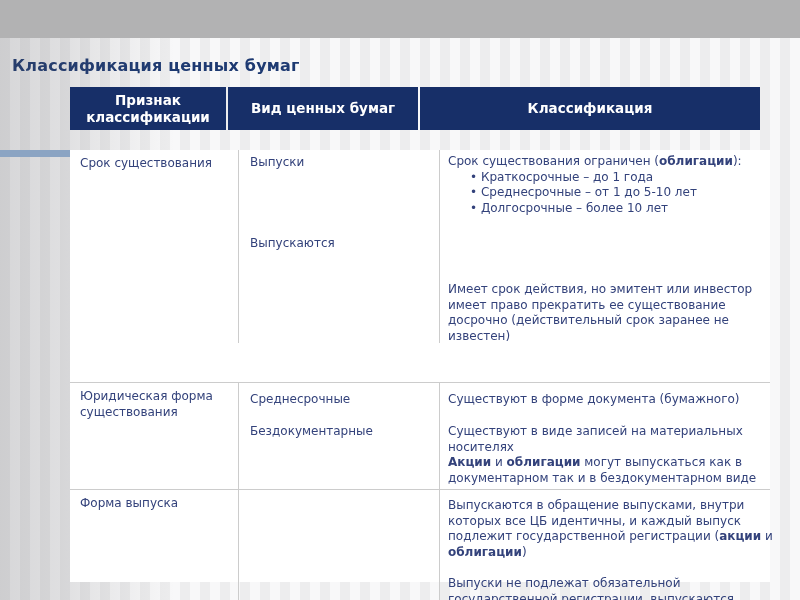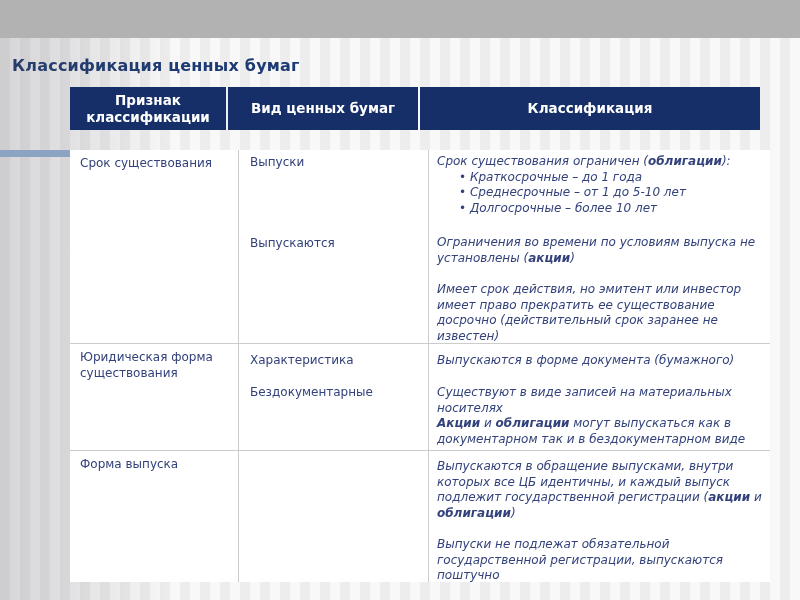--- a/index.html
+++ b/index.html
@@ -26,28 +26,28 @@
   }
   .th1 { width:156px; }
   .th2 { width:190px; margin-left:2px; }
   .th3 { width:340px; margin-left:2px; }
 
   .tbody {
     position:absolute; left:70px; top:150px; width:700px; height:432px; background:#ffffff;
     font-size:12px; line-height:15.5px; color:var(--body_text);
   }
   .trow { position:absolute; left:0; width:700px; box-sizing:border-box; }
-  .trow + .trow { border-top:1px solid #cccccc; }
+  .trow + .trow { border-top:1px solid #cccccc;margin-top:39px; }
   .row1 { top:0; height:193px; }
   .row2 { top:193px; height:107px; }
   .row3 { top:300px; height:132px; }
   .cell { position:absolute; top:0; height:100%; box-sizing:border-box; }
   .c1 { left:0; width:168px; padding:6px 8px 0 10px; }
   .c2 { left:168px; width:190px; border-left:1px solid #cccccc; }
-  .c3 { left:358px; width:342px; border-left:1px solid #cccccc;font-style:italic; }
+  .c3 { left:369px; width:342px; border-left:1px solid #cccccc; }
   .kind { position:absolute; left:11px; right:6px; }
   .para { position:absolute; left:8px; right:5px; }
   .bullet { padding-left:22px; }
   b, .b { font-weight:bold; }
 </style>
 </head>
 <body>
 
 <div class="slide">
   <div class="title-band"></div>
@@ -69,33 +69,32 @@
         <div class="kind" style="top:5px">Выпуски</div>
         <div class="kind" style="top:86px">Выпускаются</div>
       </div>
       <div class="cell c3">
         <div class="para" style="top:4px">
           <div><span>Срок существования ограничен (</span><span class="b">облигации</span><span>):</span></div>
           <div class="bullet">• Краткосрочные – до 1 года</div>
           <div class="bullet">• Среднесрочные – от 1 до 5-10 лет</div>
           <div class="bullet">• Долгосрочные – более 10 лет</div>
         </div>
-        <div class="para" style="top:85px"><span>Ограничения во времени по условиям выпуска не установлены (</span><span class="b">акции</span><span>)</span></div>
         <div class="para" style="top:132px"><span>Имеет срок действия, но эмитент или инвестор имеет право прекратить ее существование досрочно (действительный срок заранее не известен)</span></div>
       </div>
     </div>
 
     <div class="trow row2">
       <div class="cell c1">Юридическая форма существования</div>
       <div class="cell c2">
-        <div class="kind" style="top:9px">Характеристика</div>
+        <div class="kind" style="top:9px">Среднесрочные</div>
         <div class="kind" style="top:41px">Бездокументарные</div>
       </div>
       <div class="cell c3">
-        <div class="para" style="top:9px"><span>Выпускаются в форме документа (бумажного)</span></div>
+        <div class="para" style="top:9px"><span>Существуют в форме документа (бумажного)</span></div>
         <div class="para" style="top:41px"><span>Существуют в виде записей на материальных носителях</span></div>
         <div class="para" style="top:72px"><span class="b">Акции</span><span> и </span><span class="b">облигации</span><span> могут выпускаться как в документарном так и в бездокументарном виде</span></div>
       </div>
     </div>
 
     <div class="trow row3">
       <div class="cell c1">Форма выпуска</div>
       <div class="cell c2">
       </div>
       <div class="cell c3">

